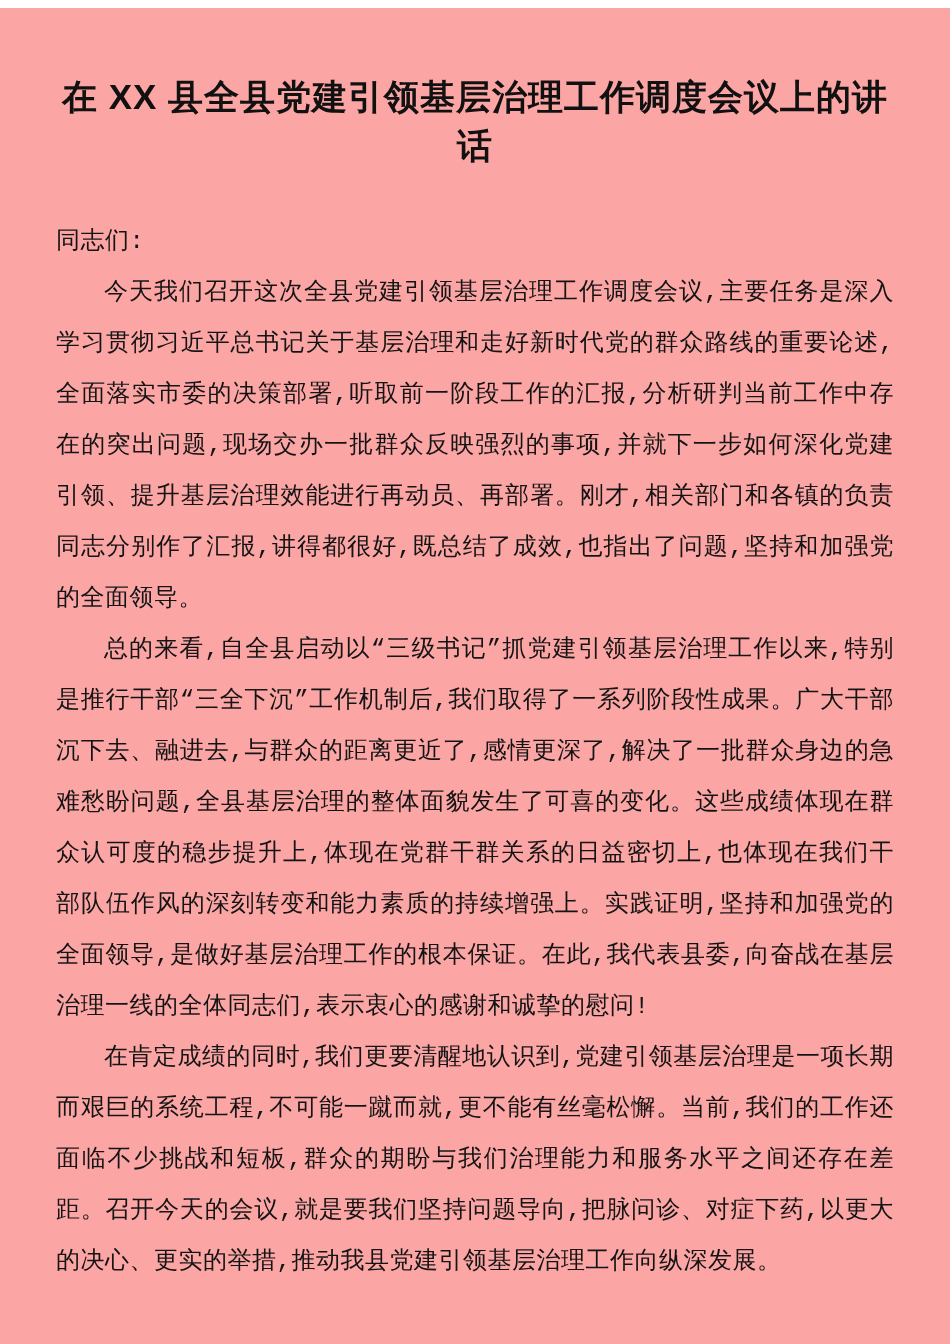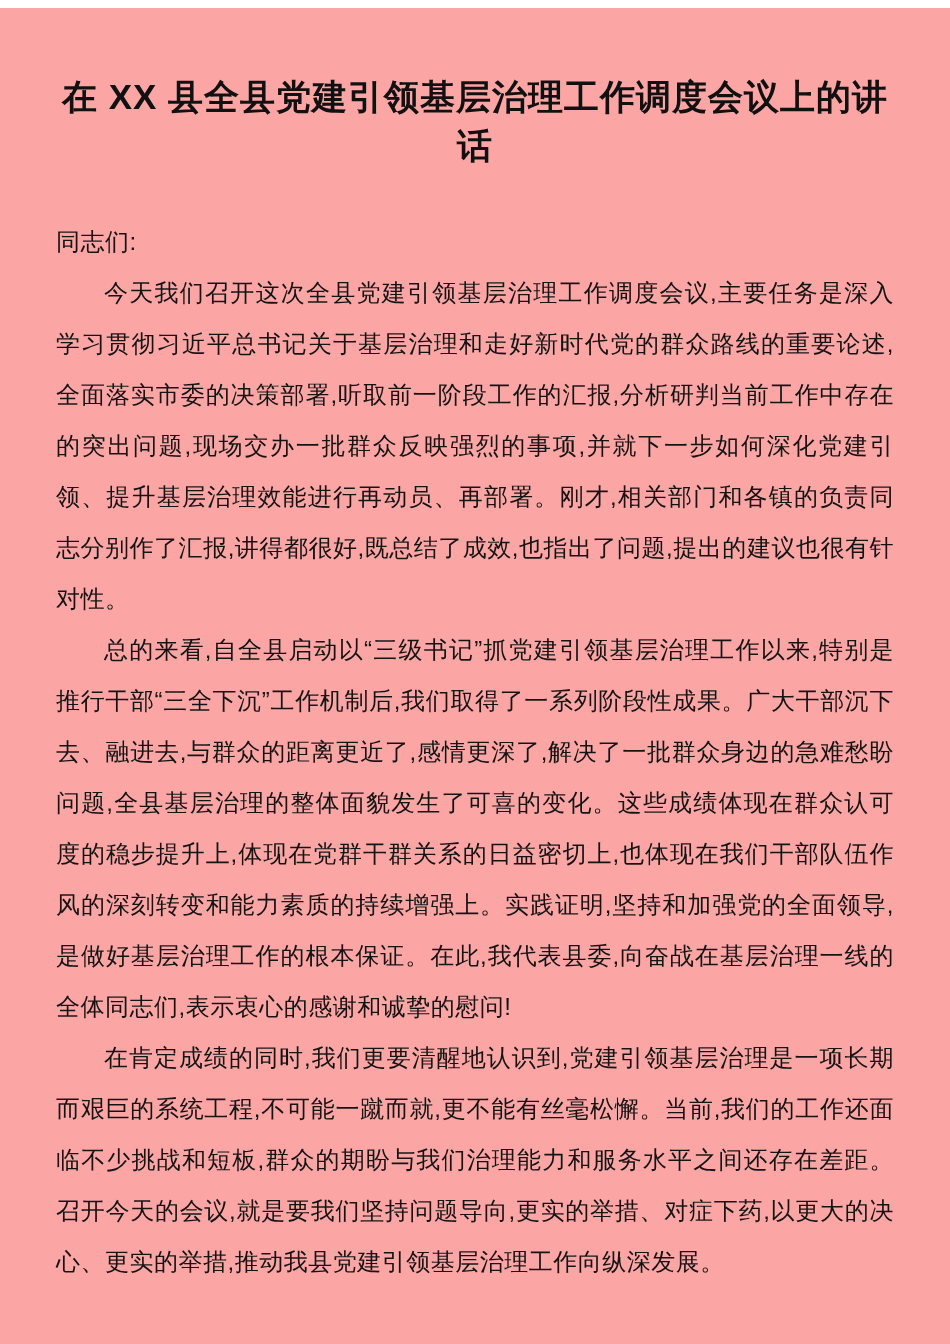--- a/index.html
+++ b/index.html
@@ -29,37 +29,38 @@
     color: #111111;
   }
   .doc-body p {
     margin: 0;
     font-size: 24px;
     line-height: 51px;
     text-align: justify;
     text-justify: inter-ideograph;
     letter-spacing: 0.5px;
     word-break: break-all;
+    font-family: Liberation Mono, monospace;
   }
   .salutation {
     text-indent: 0;
   }
   .para {
     text-indent: 2em;
   }
 </style>
 </head>
 <body>
 
 <div class="page">
   <h1 class="doc-title">在 XX 县全县党建引领基层治理工作调度会议上的讲话</h1>
 
   <div class="doc-body">
     <p class="salutation">同志们:</p>
 
-    <p class="para">今天我们召开这次全县党建引领基层治理工作调度会议,主要任务是深入学习贯彻习近平总书记关于基层治理和走好新时代党的群众路线的重要论述,全面落实市委的决策部署,听取前一阶段工作的汇报,分析研判当前工作中存在的突出问题,现场交办一批群众反映强烈的事项,并就下一步如何深化党建引领、提升基层治理效能进行再动员、再部署。刚才,相关部门和各镇的负责同志分别作了汇报,讲得都很好,既总结了成效,也指出了问题,提出的建议也很有针对性。</p>
+    <p class="para">今天我们召开这次全县党建引领基层治理工作调度会议,主要任务是深入学习贯彻习近平总书记关于基层治理和走好新时代党的群众路线的重要论述,全面落实市委的决策部署,听取前一阶段工作的汇报,分析研判当前工作中存在的突出问题,现场交办一批群众反映强烈的事项,并就下一步如何深化党建引领、提升基层治理效能进行再动员、再部署。刚才,相关部门和各镇的负责同志分别作了汇报,讲得都很好,既总结了成效,也指出了问题,坚持和加强党的全面领导。</p>
 
     <p class="para">总的来看,自全县启动以“三级书记”抓党建引领基层治理工作以来,特别是推行干部“三全下沉”工作机制后,我们取得了一系列阶段性成果。广大干部沉下去、融进去,与群众的距离更近了,感情更深了,解决了一批群众身边的急难愁盼问题,全县基层治理的整体面貌发生了可喜的变化。这些成绩体现在群众认可度的稳步提升上,体现在党群干群关系的日益密切上,也体现在我们干部队伍作风的深刻转变和能力素质的持续增强上。实践证明,坚持和加强党的全面领导,是做好基层治理工作的根本保证。在此,我代表县委,向奋战在基层治理一线的全体同志们,表示衷心的感谢和诚挚的慰问!</p>
 
-    <p class="para">在肯定成绩的同时,我们更要清醒地认识到,党建引领基层治理是一项长期而艰巨的系统工程,不可能一蹴而就,更不能有丝毫松懈。当前,我们的工作还面临不少挑战和短板,群众的期盼与我们治理能力和服务水平之间还存在差距。召开今天的会议,就是要我们坚持问题导向,更实的举措、对症下药,以更大的决心、更实的举措,推动我县党建引领基层治理工作向纵深发展。</p>
+    <p class="para">在肯定成绩的同时,我们更要清醒地认识到,党建引领基层治理是一项长期而艰巨的系统工程,不可能一蹴而就,更不能有丝毫松懈。当前,我们的工作还面临不少挑战和短板,群众的期盼与我们治理能力和服务水平之间还存在差距。召开今天的会议,就是要我们坚持问题导向,把脉问诊、对症下药,以更大的决心、更实的举措,推动我县党建引领基层治理工作向纵深发展。</p>
 
   </div>
 </div>
 
 </body></html>

